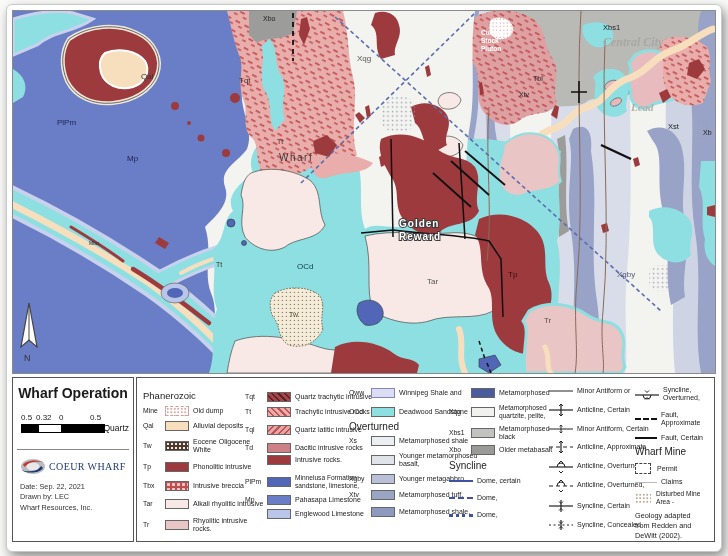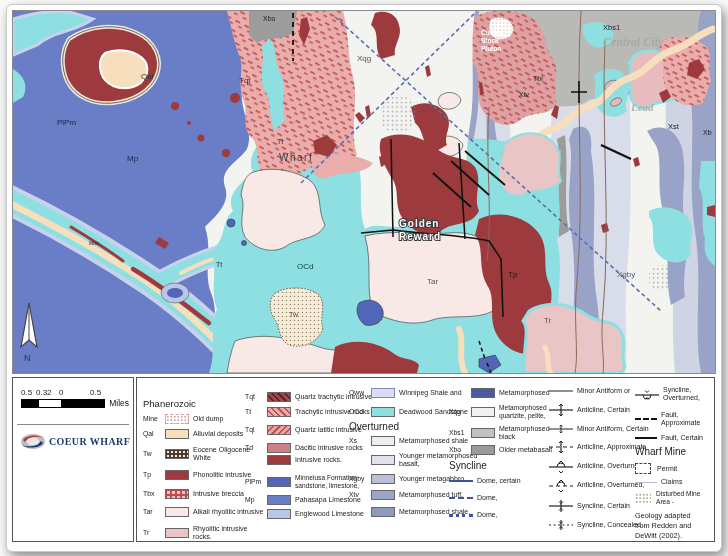--- a/index.html
+++ b/index.html
@@ -11,24 +11,24 @@
   .t1{margin-top:7px;text-align:center;font-size:14px;font-weight:bold;color:#1a1a1a;line-height:1.25;}
   .scale{position:relative;margin:10px 6px 16px 8px;}
   .snums{display:flex;font-size:8px;color:#222;}
   .snums span:nth-child(1){width:15px}.snums span:nth-child(2){width:23px}.snums span:nth-child(3){width:31px}.snums span:nth-child(4){width:20px}
   .sbar{margin-top:2px;width:82px;height:7px;border:1px solid #000;display:flex;}
   .sbar i{display:block;height:100%}
   .sb1{width:16px;background:#000}.sb2{width:22px;background:#fff;border-right:1px solid #000;border-left:1px solid #000}.sb3{width:42px;background:#000}
   .miles{position:absolute;right:-2px;top:10px;font-size:8.5px;color:#111}
   .tb-div{margin:10px 4px 0 4px;border-top:1px solid #888}
   .logo{display:flex;align-items:center;margin:8px 0 0 7px}
-  .logo .word{font-family:"Liberation Serif",serif;font-weight:bold;font-size:10px;color:#1e3a6e;letter-spacing:.4px;margin-left:3px}
+  .logo .word{font-family:"Liberation Serif",serif;font-weight:normal;font-size:10px;color:#1e3a6e;letter-spacing:.4px;margin-left:3px}
   .meta{margin:7px 0 0 7px;font-size:7.3px;color:#333;line-height:1.45}
   
-  .col{position:absolute;top:16px;}
+  .col{position:absolute;top:8px;}
   .hdr{font-size:9.5px;color:#222;margin:4px 0 5px 0}
   .lr{display:flex;align-items:center;margin-bottom:5px;font-size:7px;color:#222;line-height:1.15}
   .code{flex:0 0 22px;font-size:6.8px;color:#222}
   .sw{flex:0 0 24px;width:24px;height:10px;border:1px solid #666;margin-right:4px;box-sizing:border-box}
   .ltxt{flex:1}
   .sw-mine{background:radial-gradient(#dfa0a0 .8px,transparent .9px) 0 0/3.5px 3.5px #fff;border:1px dashed #cf9f9f}
   .sw-qal{background:#f7dfbe}
   .sw-tw{background:radial-gradient(#f5f0e0 1px,transparent 1.1px) 0 0/4px 4px #4c3a30}
   .sw-tp{background:#9d3a3d}
   .sw-tbx{background:radial-gradient(#f0caca 1.4px,transparent 1.5px) 0 0/5px 5px #bd4f50}
@@ -283,45 +283,51 @@
       <text x="618" y="100" font-size="11" font-weight="bold" font-style="italic" font-family="Liberation Serif, serif" fill="#b0b0aa">Lead</text>
       <text x="655" y="118" font-size="7.5" fill="#222">Xst</text>
       <text x="690" y="124" font-size="7" fill="#222">Xb</text>
       <text x="11" y="350" font-size="9" fill="#333">N</text>
     </g>
   </svg>
   </div>
 
   <div class="titlebox">
     <div class="t1">
+      <div>Wharf Operation</div>
     </div>
     <div class="scale">
       <div class="snums">
         <span>0.5</span>
         <span>0.32</span>
         <span>0</span>
         <span>0.5</span>
       </div>
       <div class="sbar">
           <i class="sb1"></i>
           <i class="sb2"></i>
           <i class="sb3"></i>
         </div>
-      <span class="miles">Miles</span>
+      <span class="miles">Quartz</span>
     </div>
     <div class="tb-div"></div>
     <div class="logo">
       <svg width="26" height="17" viewBox="0 0 26 17">
         <ellipse cx="13" cy="8.5" rx="12" ry="7.5" fill="#b9bcc2"></ellipse>
         <path d="M3,7 C6,1.5 20,1 24,5 C20,2.5 8,3.5 5,9 Z" fill="#c0392b"></path>
         <path d="M23,10 C20,15.5 6,16 2,12 C6,14.5 18,13.5 21,8 Z" fill="#1e3a6e"></path>
         <ellipse cx="13" cy="8.5" rx="6.5" ry="4" fill="#e8e8ea"></ellipse>
       </svg>
       <span class="word">COEUR WHARF</span>
     </div>
+    <div class="meta">
+      <div>Date: Sep. 22, 2021</div>
+      <div>Drawn by: LEC</div>
+      <div>Wharf Resources, Inc.</div>
+    </div>
   </div>
 
   <div class="legendbox">
 
     <div class="col" style="left:6px;width:122px">
       <div class="hdr">Phanerozoic</div>
       <div class="lr">
           <span class="code">Mine</span>
           <span class="sw sw-mine"></span>
           <span class="ltxt">Old dump</span>

